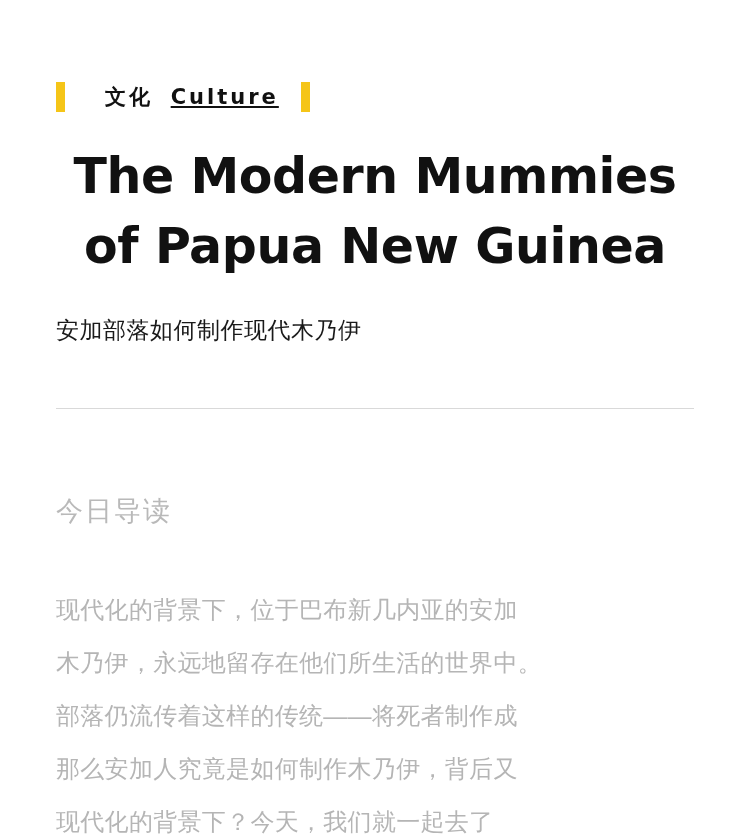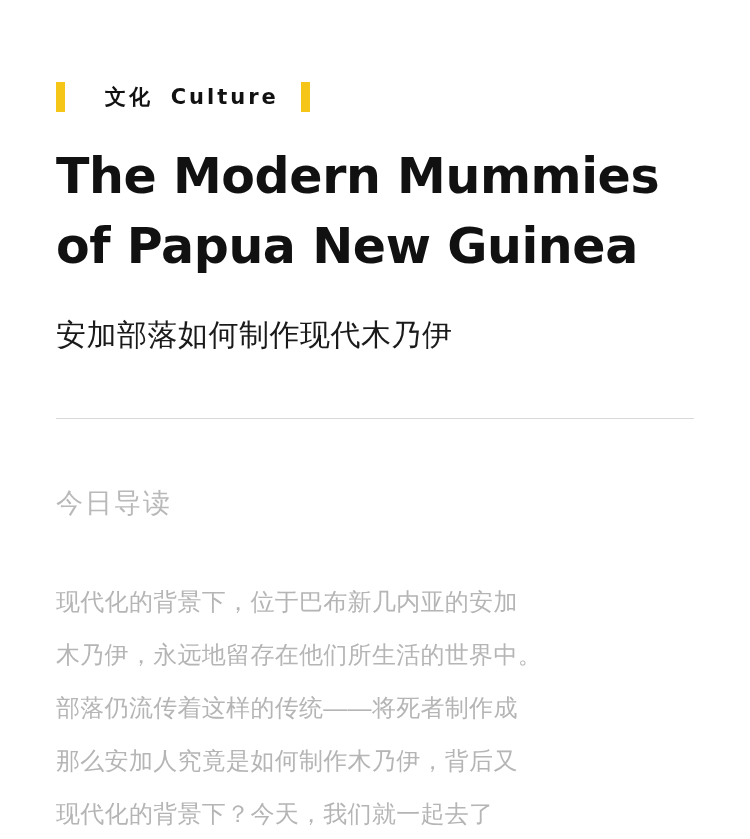--- a/index.html
+++ b/index.html
@@ -43,58 +43,60 @@
     font-weight: 700;
     letter-spacing: 3px;
     color: #111111;
     margin-left: 40px;
     white-space: nowrap;
   }
   .kicker-text .en {
     letter-spacing: 3px;
     font-family: "DejaVu Sans", sans-serif;
     font-weight: 700;
+    text-decoration: underline;
   }
 
   
   .headline {
     margin-top: 28px;
     font-size: 49px;
     line-height: 1.42;
     font-weight: 700;
     letter-spacing: -0.4px;
     color: #111111;
     font-family: "DejaVu Sans", sans-serif;
   }
   .headline .line {
     display: block;
     white-space: nowrap;
+    text-align: center;
   }
 
   
   .subtitle {
     margin-top: 18px;
-    font-size: 30px;
+    font-size: 23px;
     line-height: 1.4;
     font-weight: 400;
     color: #1a1a1a;
     letter-spacing: 0.5px;
   }
 
   
   .divider {
     margin-top: 62px;
     height: 1px;
     background: #d9d9d9;
     width: 100%;
   }
 
   
   .section-label {
-    margin-top: 66px;
+    margin-top: 84px;
     font-size: 27px;
     letter-spacing: 2px;
     color: #b9b9b9;
     font-weight: 400;
   }
 
   
   .body-paragraph {
     margin-top: 54px;
     font-size: 24px;

